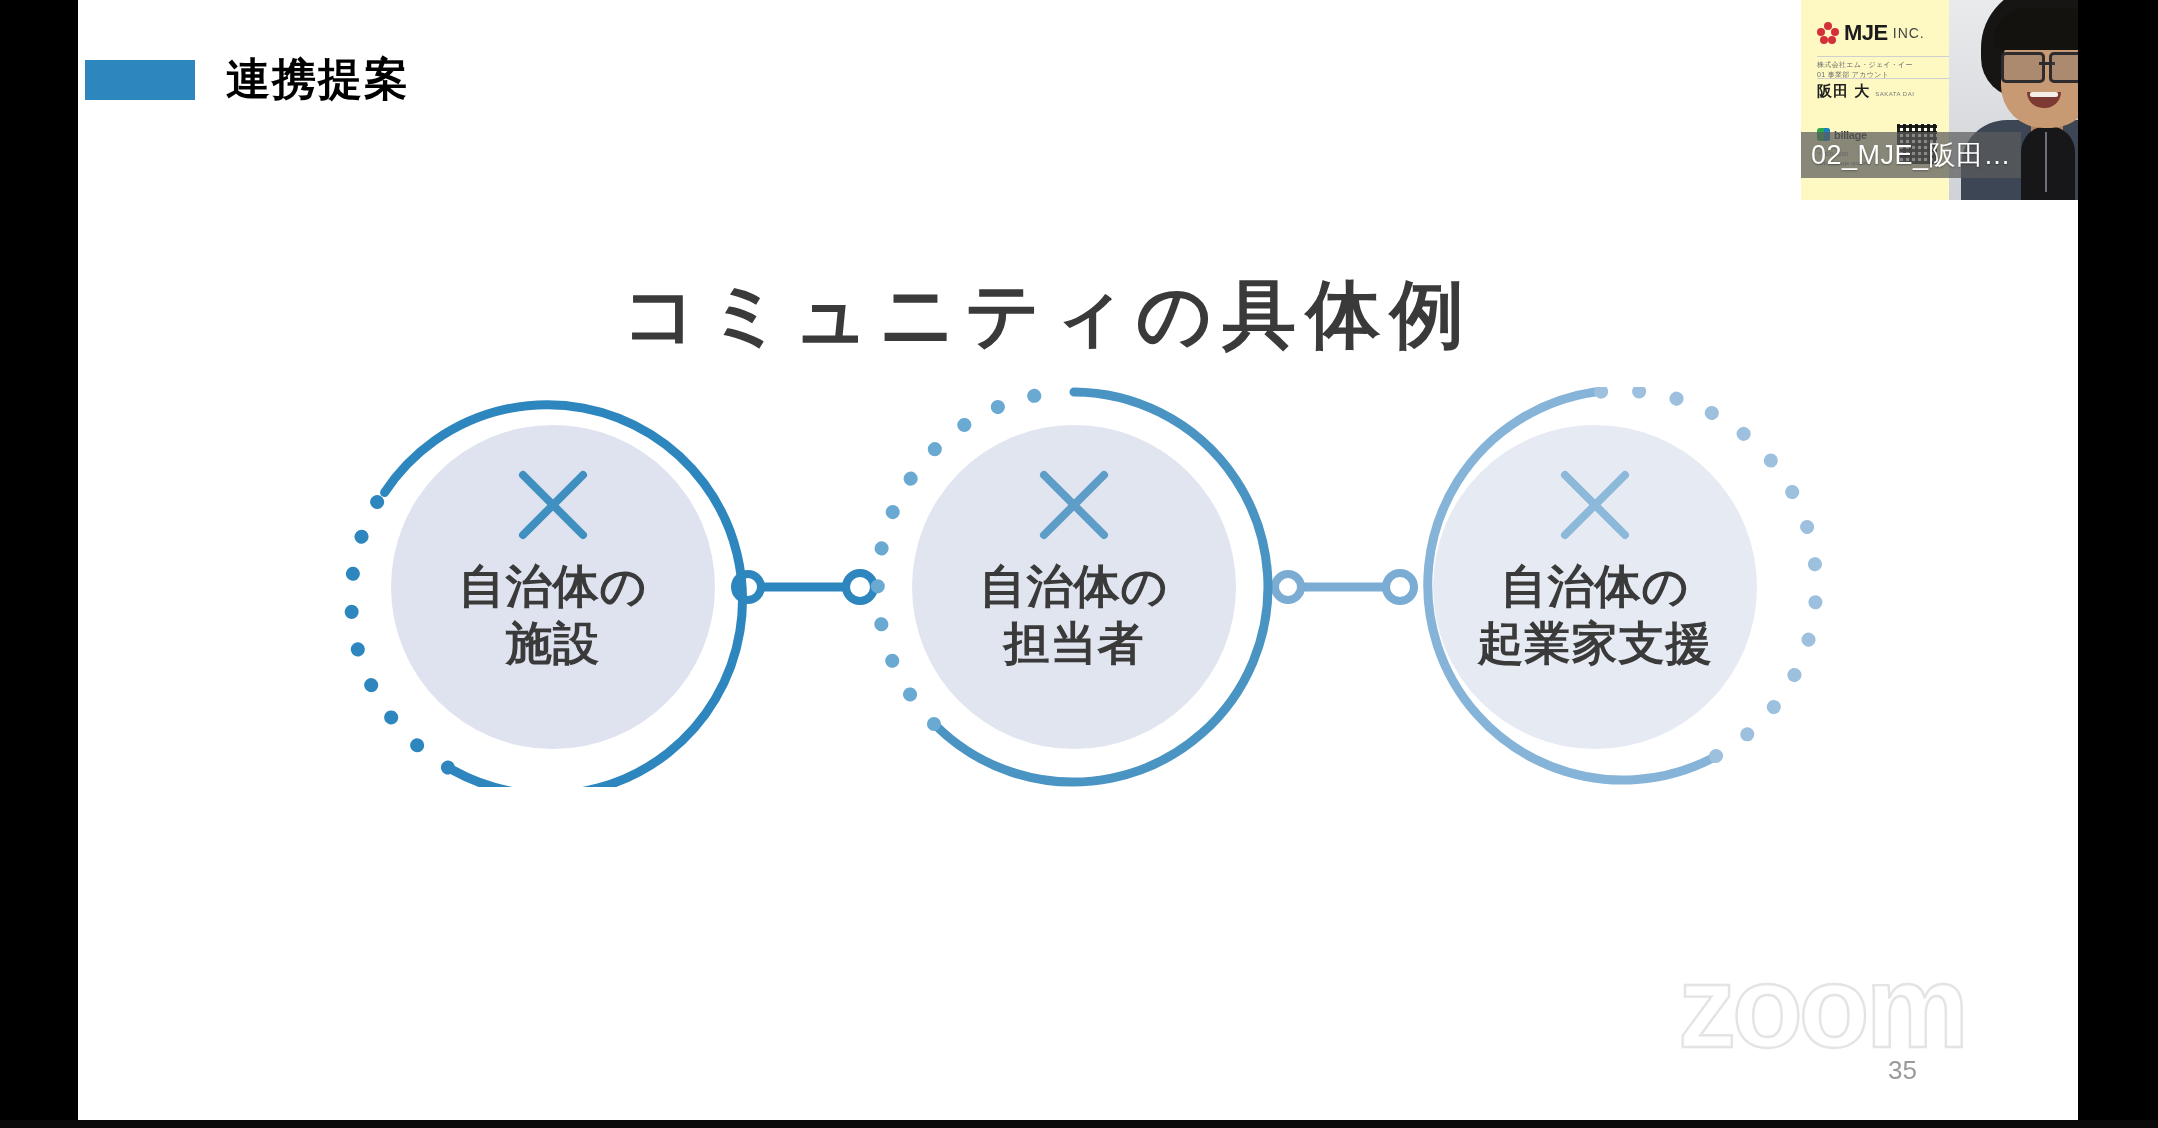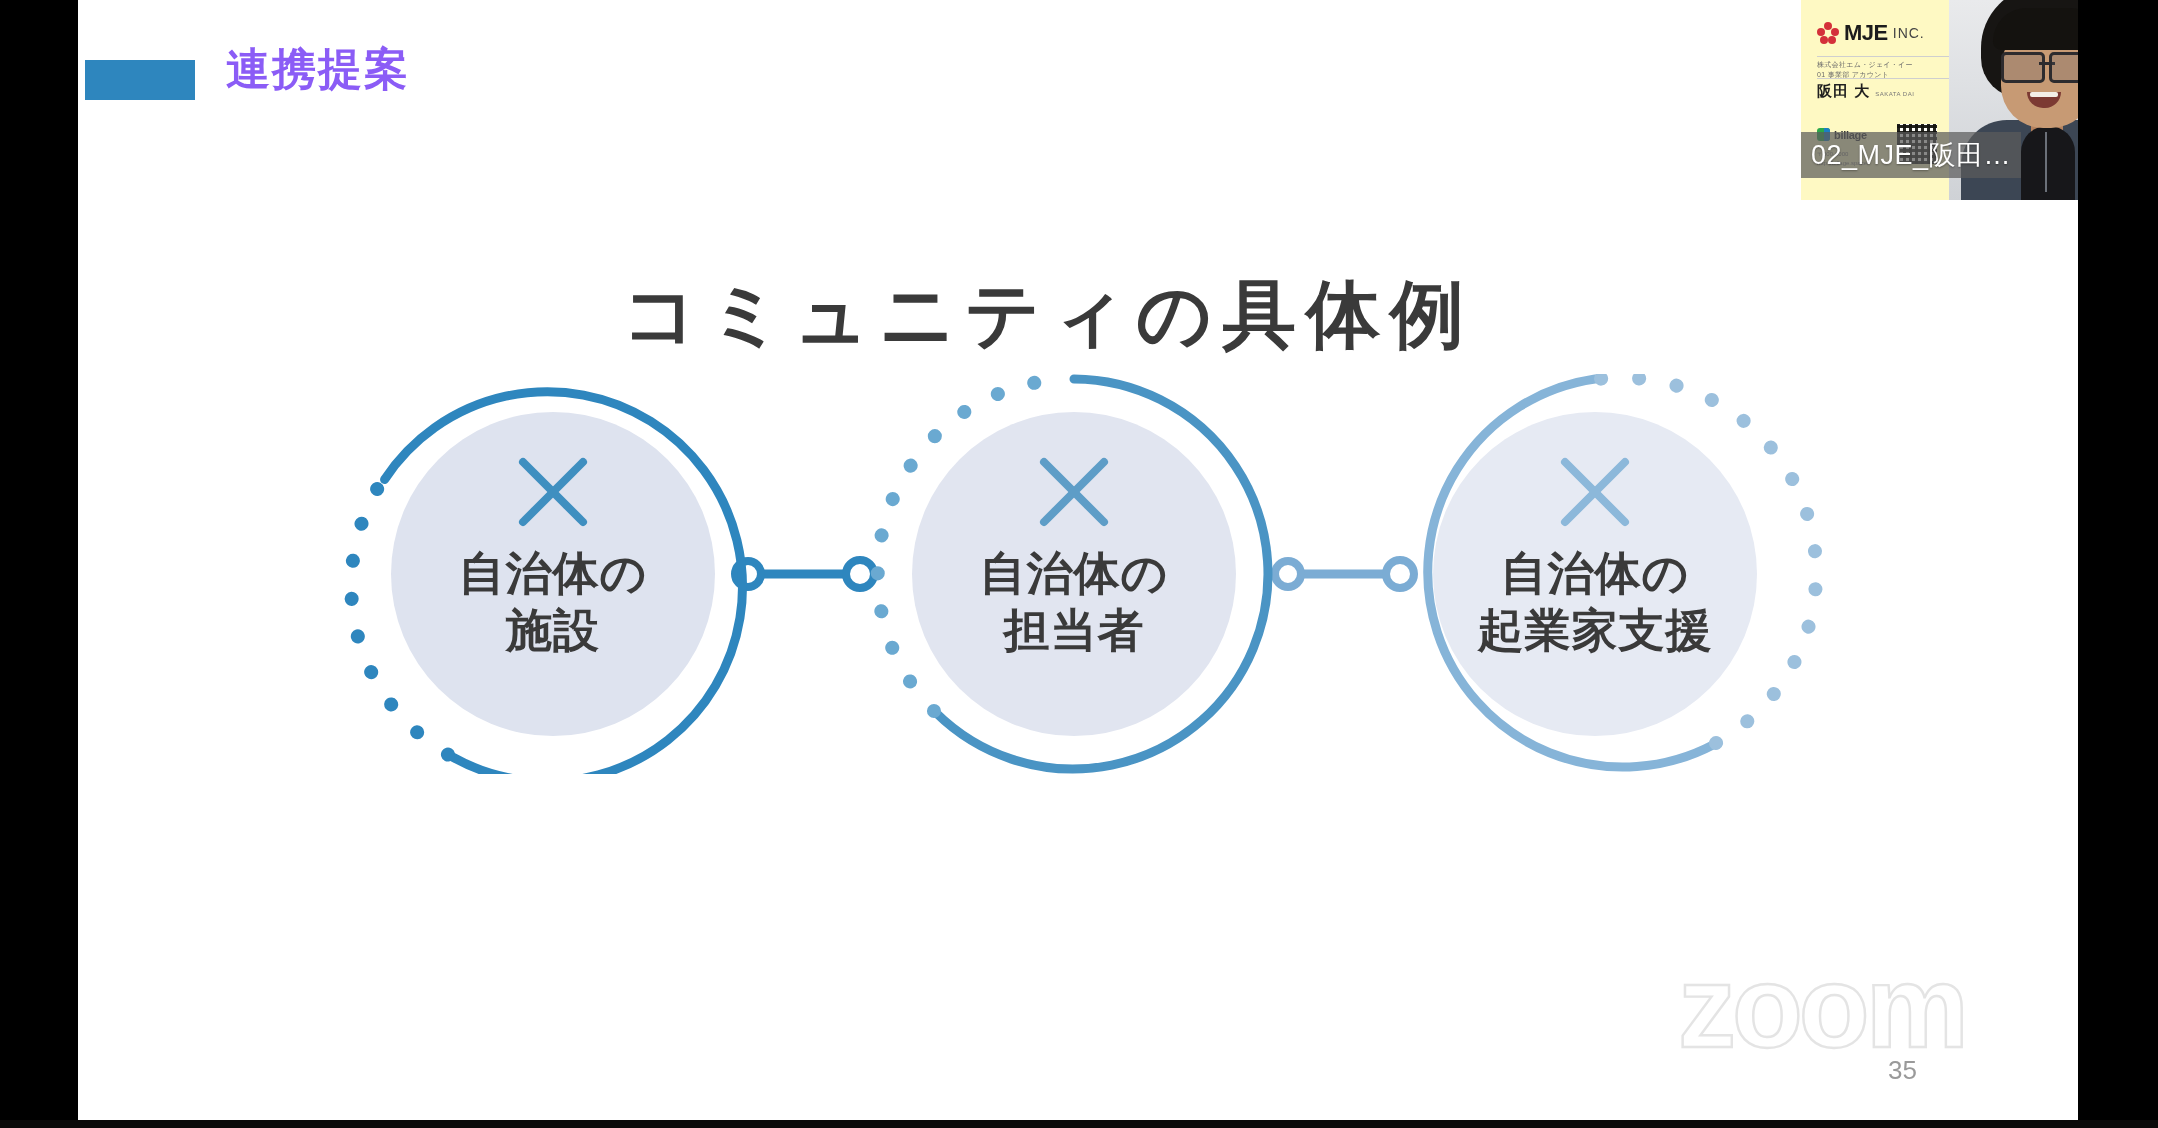--- a/index.html
+++ b/index.html
@@ -15,35 +15,35 @@
     background:#ffffff;overflow:hidden;
   }
   .bottom-edge{position:absolute;left:0;top:1120px;width:2158px;height:8px;background:#0a0a0a;}
 
   
   .hdr-bar{
     position:absolute;left:7px;top:60px;width:110px;height:40px;
     background:#2e86be;
   }
   .hdr-title{
-    position:absolute;left:148px;top:40px;
-    font-size:44px;font-weight:bold;color:#8b5cf6;letter-spacing:2px;
+    position:absolute;left:148px;top:50px;
+    font-size:44px;font-weight:bold;color:#000000;letter-spacing:2px;
     white-space:nowrap;
   }
 
   
   .slide-title{
     position:absolute;left:0;top:242px;width:1940px;text-align:center;
     font-size:74px;font-weight:bold;color:#3a3a3a;letter-spacing:10px;
     white-space:nowrap;
     margin-top:24px;
   }
 
   
-  .diagram{position:absolute;left:120px;top:374px;width:1820px;height:400px;}
+  .diagram{position:absolute;left:120px;top:387px;width:1820px;height:400px;}
   .diagram svg{display:block;}
 
   
   .footer-copy{
     position:absolute;left:145px;top:1055px;
     font-size:25px;color:#b9b9b9;letter-spacing:0.5px;white-space:nowrap;
   }
   .page-num{
     position:absolute;left:1810px;top:1055px;
     font-size:26px;color:#9a9a9a;

